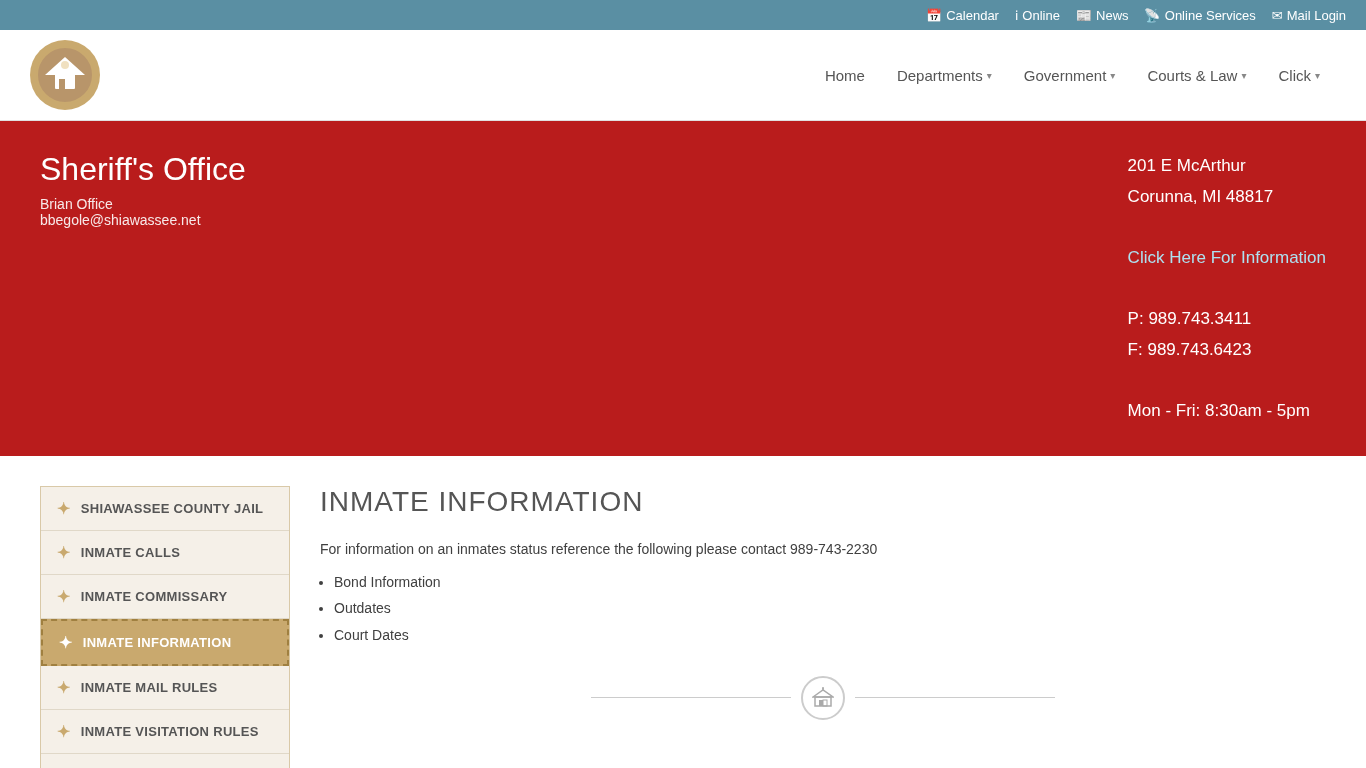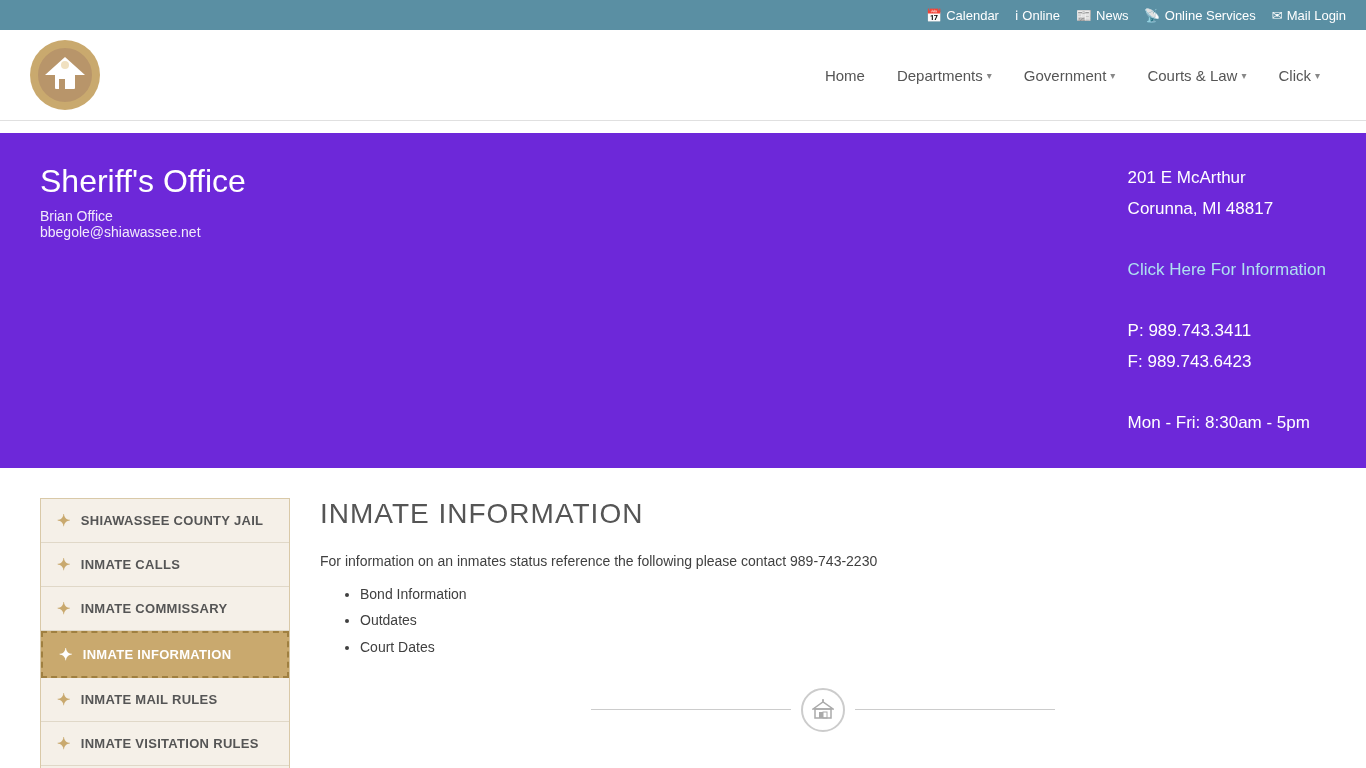--- a/index.html
+++ b/index.html
@@ -70,27 +70,26 @@
       font-size: 15px;
       cursor: pointer;
       display: flex;
       align-items: center;
       gap: 4px;
     }
     .nav-item .chevron { font-size: 10px; color: #888; }
 
     
     .hero {
-      background: #6d28d9;
+      background: #b91c1c;
       padding: 30px 40px;
       color: #fff;
       display: flex;
       align-items: flex-start;
       gap: 60px;
-      margin-top: 12px;
     }
     .hero-left h1 {
       font-size: 32px;
       font-weight: 300;
       margin-bottom: 8px;
     }
     .hero-left p {
       font-size: 14px;
       opacity: 0.9;
     }
@@ -160,21 +159,21 @@
       margin-bottom: 20px;
       letter-spacing: 1px;
     }
     .page-body {
       font-size: 14px;
       color: #404040;
       line-height: 1.6;
       margin-bottom: 16px;
     }
     .page-body ul {
-      margin-left: 40px;
+      margin-left: 14px;
       margin-top: 10px;
     }
     .page-body ul li {
       margin-bottom: 4px;
     }
 
     
     .divider-section {
       display: flex;
       align-items: center;

